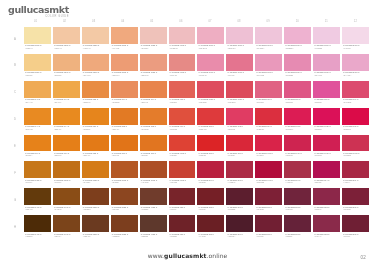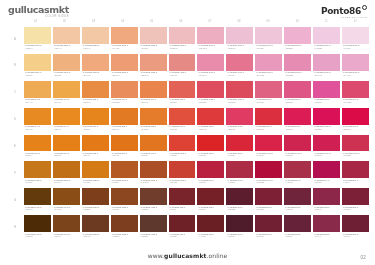--- a/index.html
+++ b/index.html
@@ -109,26 +109,20 @@
     font-size:4.5px;color:#8c8c8c;letter-spacing:.3px;
   }
 </style>
 </head>
 <body>
 
 <div class="header">
   <div class="brand-left">
     <span class="brand-left-name">gullucasmkt</span>
     <span class="brand-left-sub">COLOR GUIDE</span>
-  </div>
-  <div class="brand-right">
-    <span class="brand-right-name">
-      <span>Ponto86</span><span class="brand-right-mark"></span>
-    </span>
-    <span class="brand-right-sub">ARTES GRAFICAS</span>
   </div>
 </div>
 
 <div class="col-header-row" id="col-header-row">
     <div class="col-header">01</div>
     <div class="col-header">02</div>
     <div class="col-header">03</div>
     <div class="col-header">04</div>
     <div class="col-header">05</div>
     <div class="col-header">06</div>

